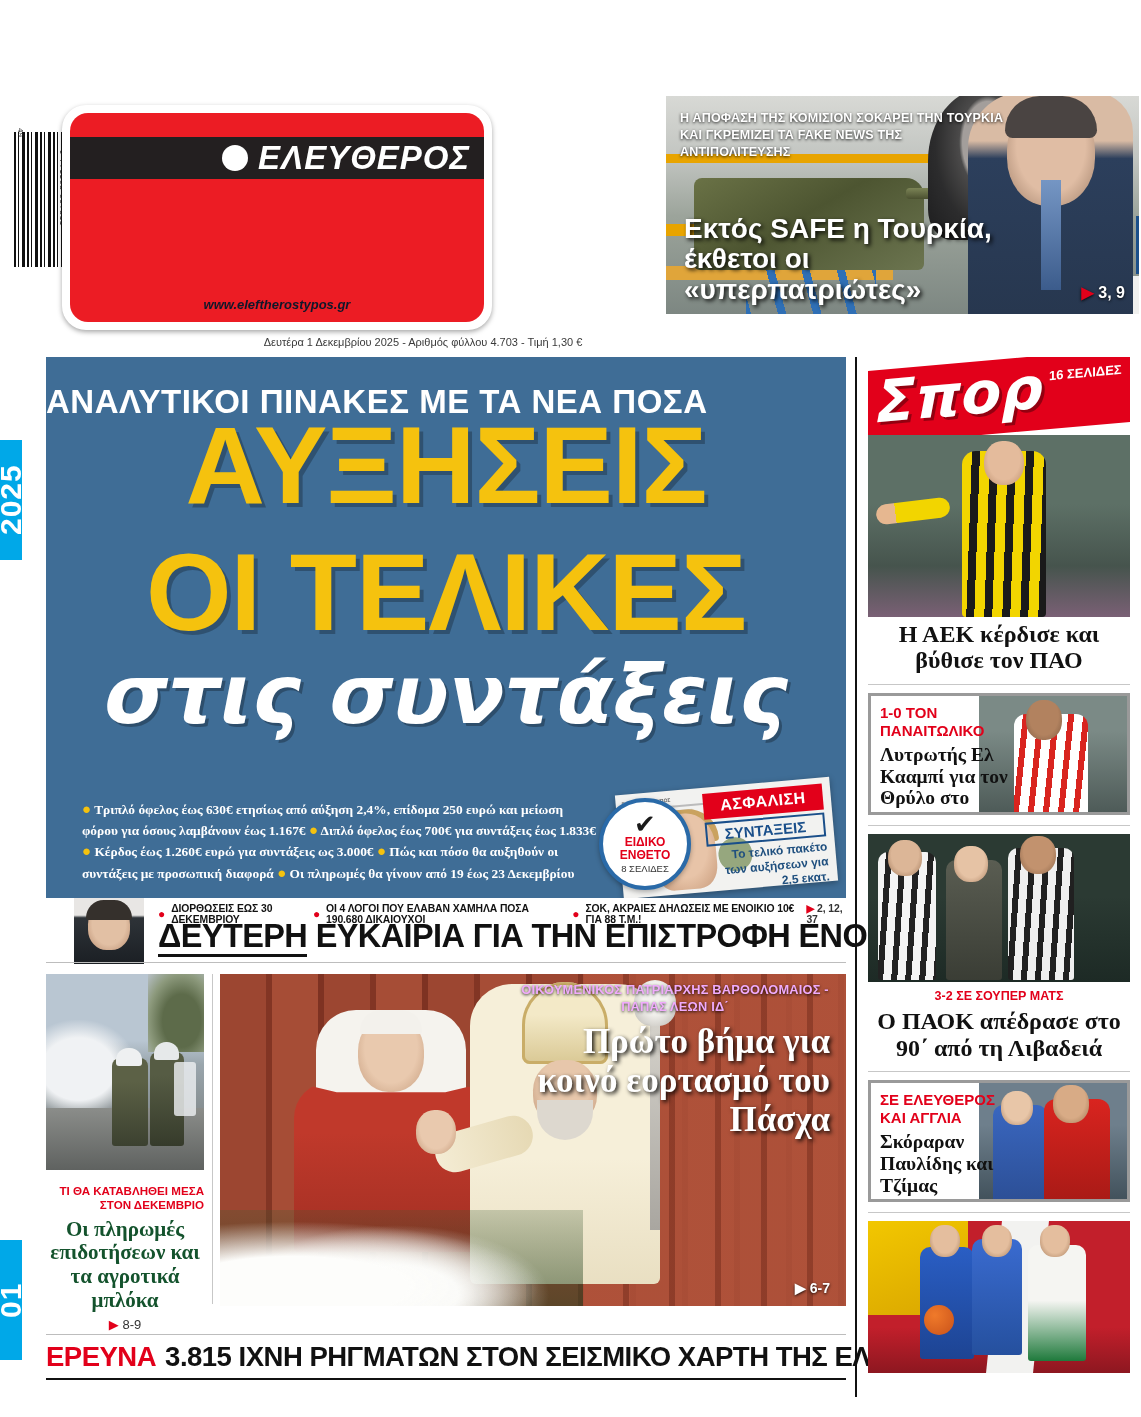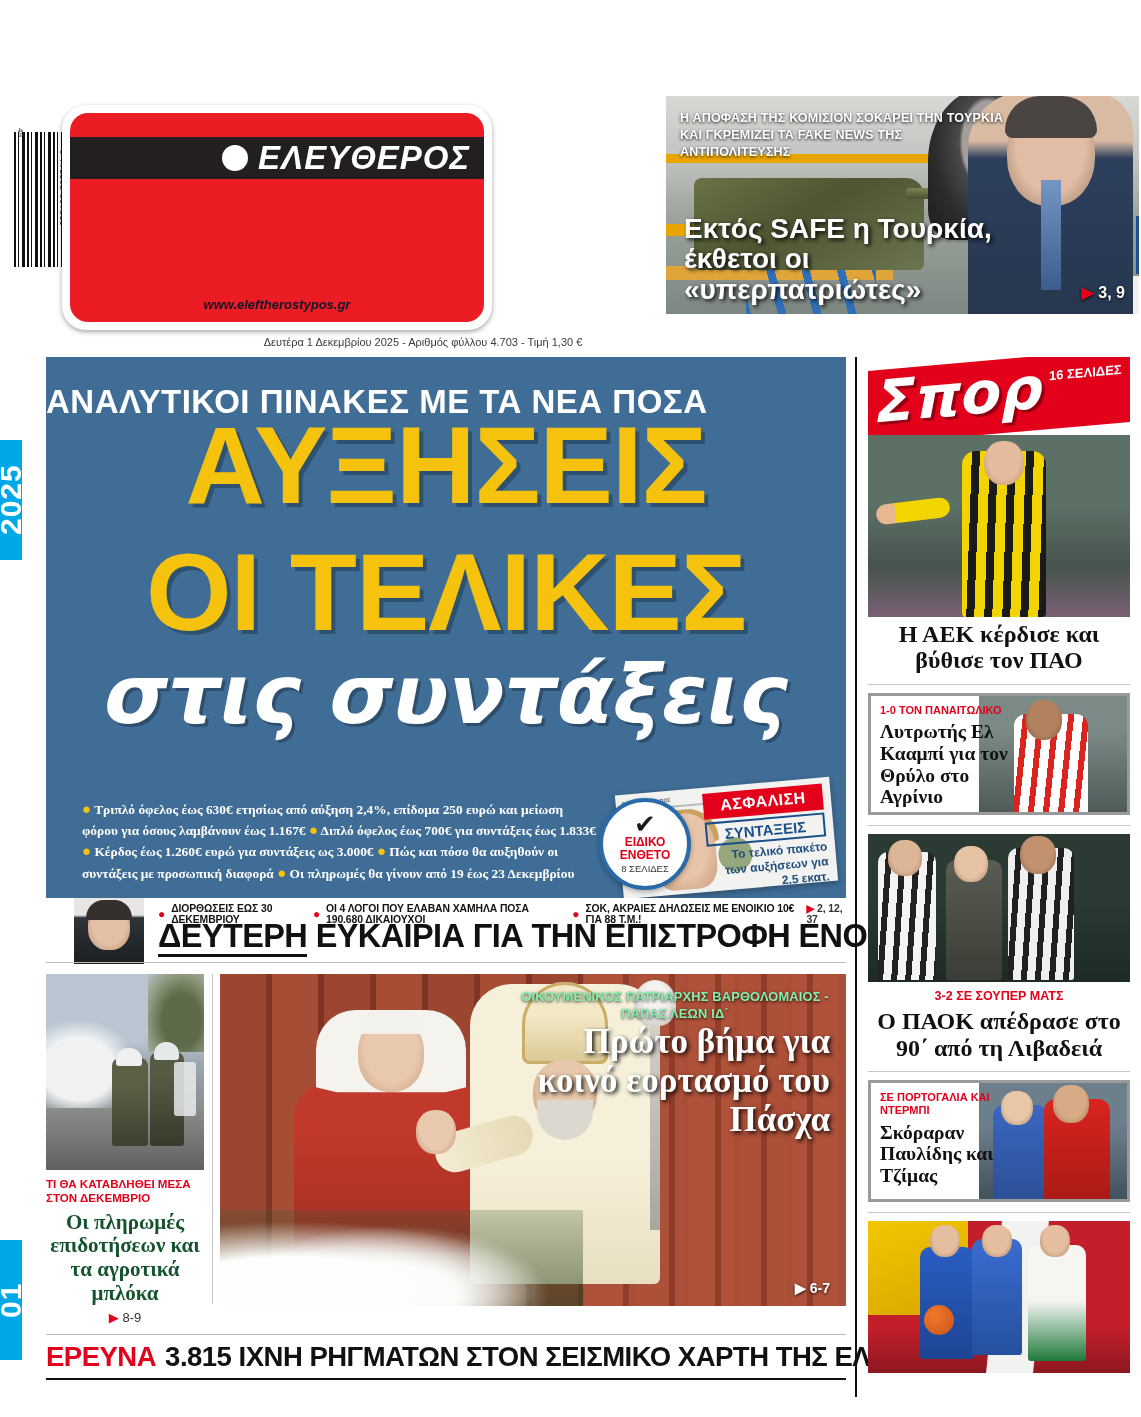--- a/index.html
+++ b/index.html
@@ -293,22 +293,22 @@
     background:linear-gradient(180deg,#565c44 0 24%,#363b2b 100%); border-radius:8px 8px 3px 3px;
   }
   .leftcol .photo .helm1{position:absolute; left:70px; top:74px; width:26px;height:18px;border-radius:12px 12px 3px 3px;background:#eef0f1;}
   .leftcol .photo .helm2{position:absolute; left:108px; top:68px; width:25px;height:18px;border-radius:12px 12px 3px 3px;background:#e6e9ea;}
   .leftcol .photo .shield{position:absolute; left:128px; top:88px; width:22px;height:54px;background:rgba(235,238,240,.82);border-radius:3px;}
   .leftcol .photo .trees{
     position:absolute; right:0; top:0; width:56px; height:78px;
     background:radial-gradient(ellipse at 60% 60%,#5d6b4a 0 40%,#8d9a7d 70%,#b7c0c6 100%);
   }
   .leftcol .kicker {
-    margin-top:7px; color:#e2001a; font-size:11.6px; font-weight:bold;
-    text-align:left; line-height:1.25;
+    margin-top:14px; color:#e2001a; font-size:11.6px; font-weight:bold;
+    text-align:right; line-height:1.25;
   }
   .leftcol .head {
     margin-top:5px; text-align:center; color:#14532d;
     font-family:"Liberation Serif", serif; font-weight:bold;
     font-size:21px; line-height:1.12;
   }
   .leftcol .pg { margin-top:5px; text-align:center; font-size:13px; color:#333; }
   .leftcol .pg .arw { color:#e2001a; }
 
   .vrule-mid { position:absolute; left:212px; top:974px; width:1px; height:330px; background:#c7c7c7; }
@@ -385,22 +385,22 @@
   .popepic .staff{
     position:absolute; left:430px; top:26px; width:10px; height:230px;
     background:linear-gradient(180deg,#d9d6cf,#a9a6a0);
   }
   .popepic .staff-top{
     position:absolute; left:414px; top:6px; width:42px; height:46px;
     background:radial-gradient(ellipse at 50% 40%,#f3f2ee 0 40%,#b8b5ae 100%);
     border-radius:50% 50% 40% 40%;
   }
   .popepic .kicker {
-    position:absolute; right:16px; top:15px; width:310px; text-align:center;
-    color:#86efac; font-size:12.8px; font-weight:bold; line-height:1.3;
+    position:absolute; right:16px; top:8px; width:310px; text-align:center;
+    color:#f0abfc; font-size:12.8px; font-weight:bold; line-height:1.3;
     text-shadow:0 1px 3px rgba(0,0,0,.85); letter-spacing:.2px;
   }
   .popepic .head {
     position:absolute; right:16px; top:48px; width:300px; text-align:right;
     color:#fff; font-size:35px; font-weight:bold; line-height:1.12;
     font-family:"Liberation Serif", serif;
     text-shadow:2px 2px 4px rgba(0,0,0,.9);
   }
   .popepic .pg {
     position:absolute; right:16px; bottom:10px;
@@ -480,21 +480,21 @@
   .sp-rule { border-top:1px solid #c7c7c7; margin:10px 0 8px; }
 
   .sp-card {
     position:relative; width:100%; height:122px;
     border:3px solid #9a9a9a; overflow:hidden; background:#fff;
   }
   .sp-card .photo {
     position:absolute; right:0; top:0; width:58%; height:100%;
   }
   .sp-card .txt { position:absolute; left:9px; top:8px; width:56%; }
-  .sp-card .k { color:#e2001a; font-size:11px; font-weight:bold; line-height:1.2; }
+  .sp-card .k { color:#e2001a; font-size:15px; font-weight:bold; line-height:1.2; }
   .sp-card .h {
     margin-top:4px; color:#111; font-family:"Liberation Serif", serif;
     font-weight:bold; font-size:19.5px; line-height:1.12;
   }
   
   .oly { background:linear-gradient(180deg,#7b8a86 0 30%,#4e5b58 100%); }
   .oly .body{
     position:absolute; left:24%; top:18px; width:74px; height:104px;
     background:repeating-linear-gradient(96deg,#fff 0 9px,#d9241f 9px 15px);
     border-radius:12px 12px 3px 3px;
@@ -742,21 +742,21 @@
     <div class="sp-rule"></div>
 
     <div class="sp-card">
       <div class="photo ben">
         <div class="b1"></div>
         <div class="b2"></div>
         <div class="hb1"></div>
         <div class="hb2"></div>
       </div>
       <div class="txt">
-        <div class="k">ΣΕ ΠΟΡΤΟΓΑΛΙΑ ΚΑΙ ΝΤΕΡΜΠΙ</div>
+        <div class="k">ΣΕ ΕΛΕΥΘΕΡΟΣ ΚΑΙ ΑΓΓΛΙΑ</div>
         <div class="h">Σκόραραν Παυλίδης και Τζίμας</div>
       </div>
     </div>
     <div class="sp-rule"></div>
 
     <div class="sp-photo3">
       <div class="yellow"></div>
       <div class="white"></div>
       <div class="pb1"></div>
       <div class="pb2"></div>

